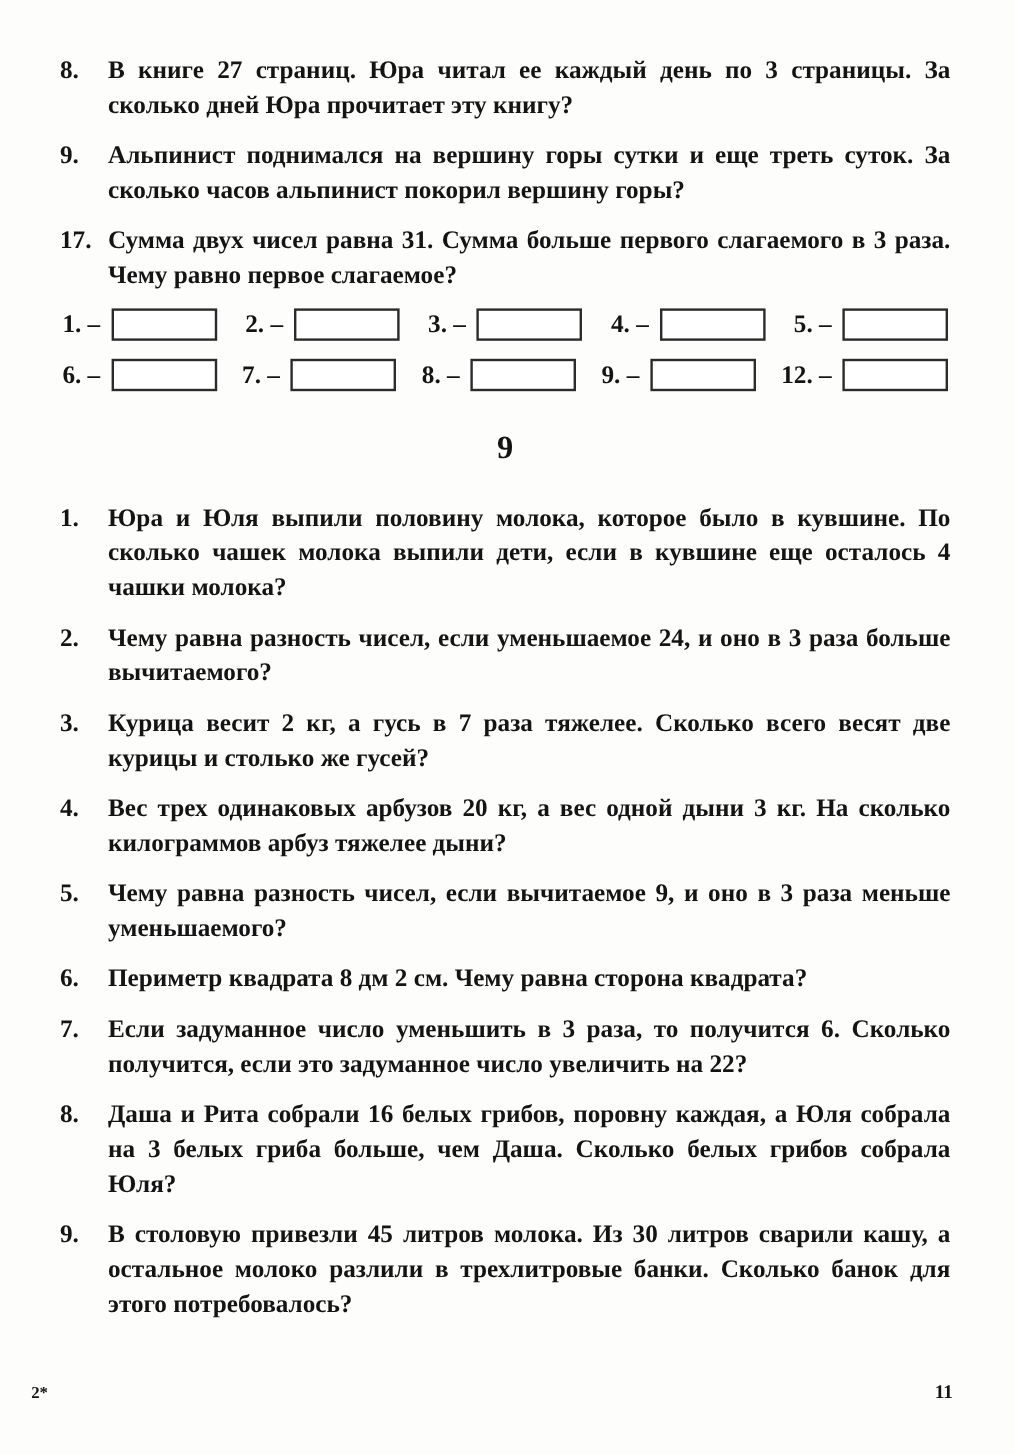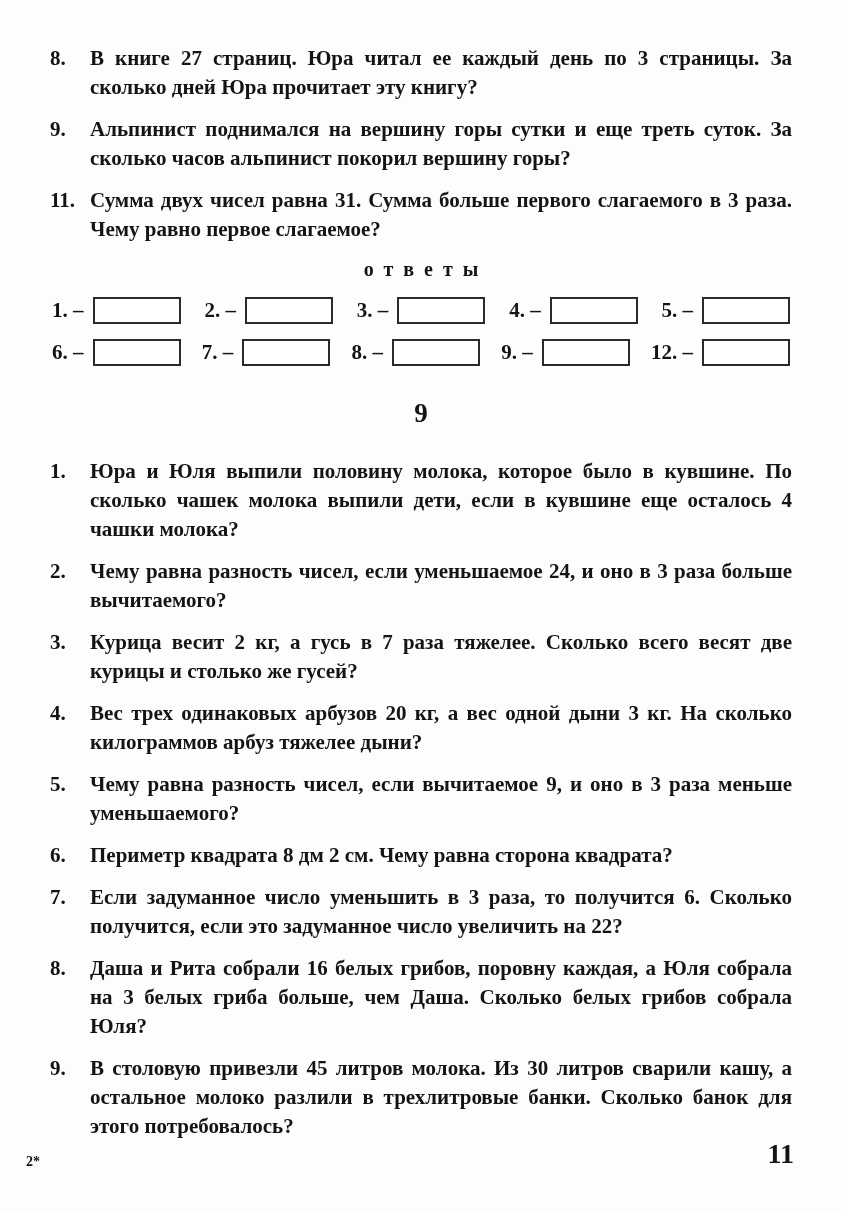--- a/index.html
+++ b/index.html
@@ -64,43 +64,42 @@
   .footer {
     position: absolute;
     left: 26px;
     right: 52px;
     bottom: 42px;
     display: flex;
     justify-content: space-between;
     align-items: flex-end;
   }
   .footer-left { font-size: 14px; }
-  .footer-right { font-size: 28px; }
+  .footer-right { font-size: 16px; }
 </style>
 </head>
 <body>
 
 <div class="page">
 
   <div>
     <div class="problem">
       <span class="problem-num">8.</span>
       <span class="problem-text">В книге 27 страниц. Юра читал ее каждый день по 3 страницы. За сколько дней Юра прочитает эту книгу?</span>
     </div>
     <div class="problem">
       <span class="problem-num">9.</span>
       <span class="problem-text">Альпинист поднимался на вершину горы сутки и еще треть суток. За сколько часов альпинист покорил вершину горы?</span>
     </div>
     <div class="problem">
-      <span class="problem-num">11.</span>
+      <span class="problem-num">17.</span>
       <span class="problem-text">Сумма двух чисел равна 31. Сумма больше первого слагаемого в 3 раза. Чему равно первое слагаемое?</span>
     </div>
   </div>
 
-  <div class="answers-title">ответы</div>
 
   <div class="answers-row">
     <div class="answer-item">
       <span class="answer-label">1. –</span>
       <span class="answer-box"></span>
     </div>
     <div class="answer-item">
       <span class="answer-label">2. –</span>
       <span class="answer-box"></span>
     </div>

